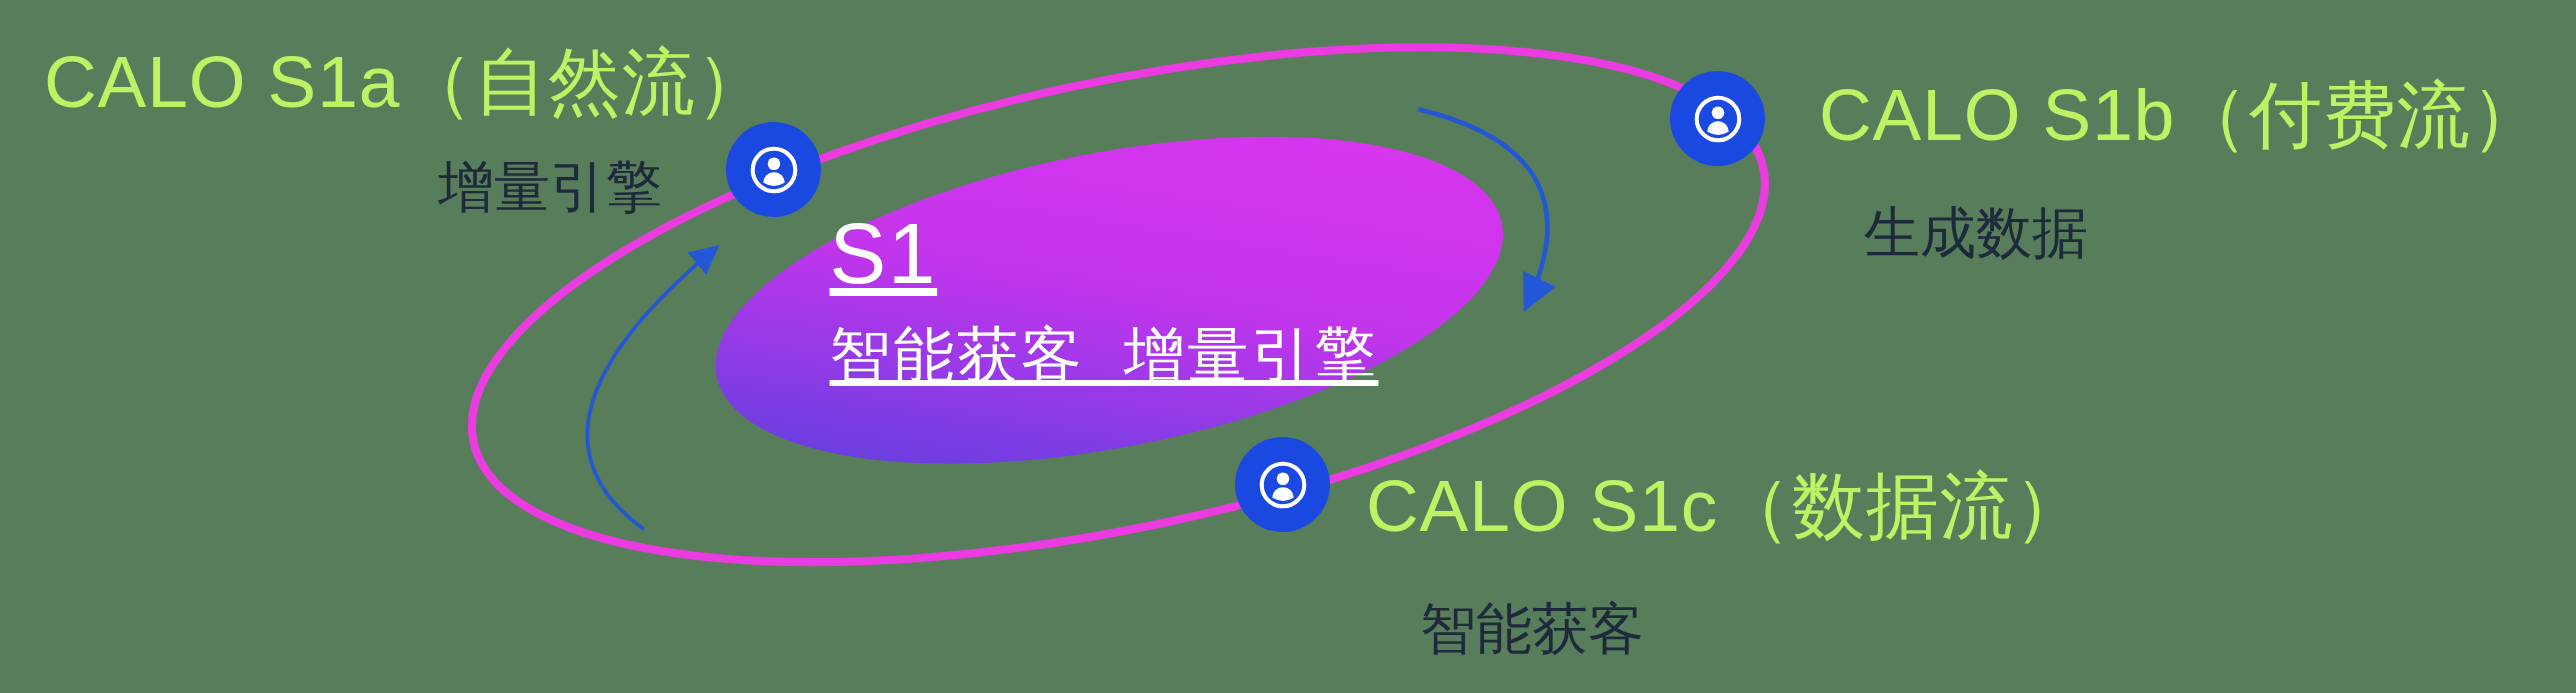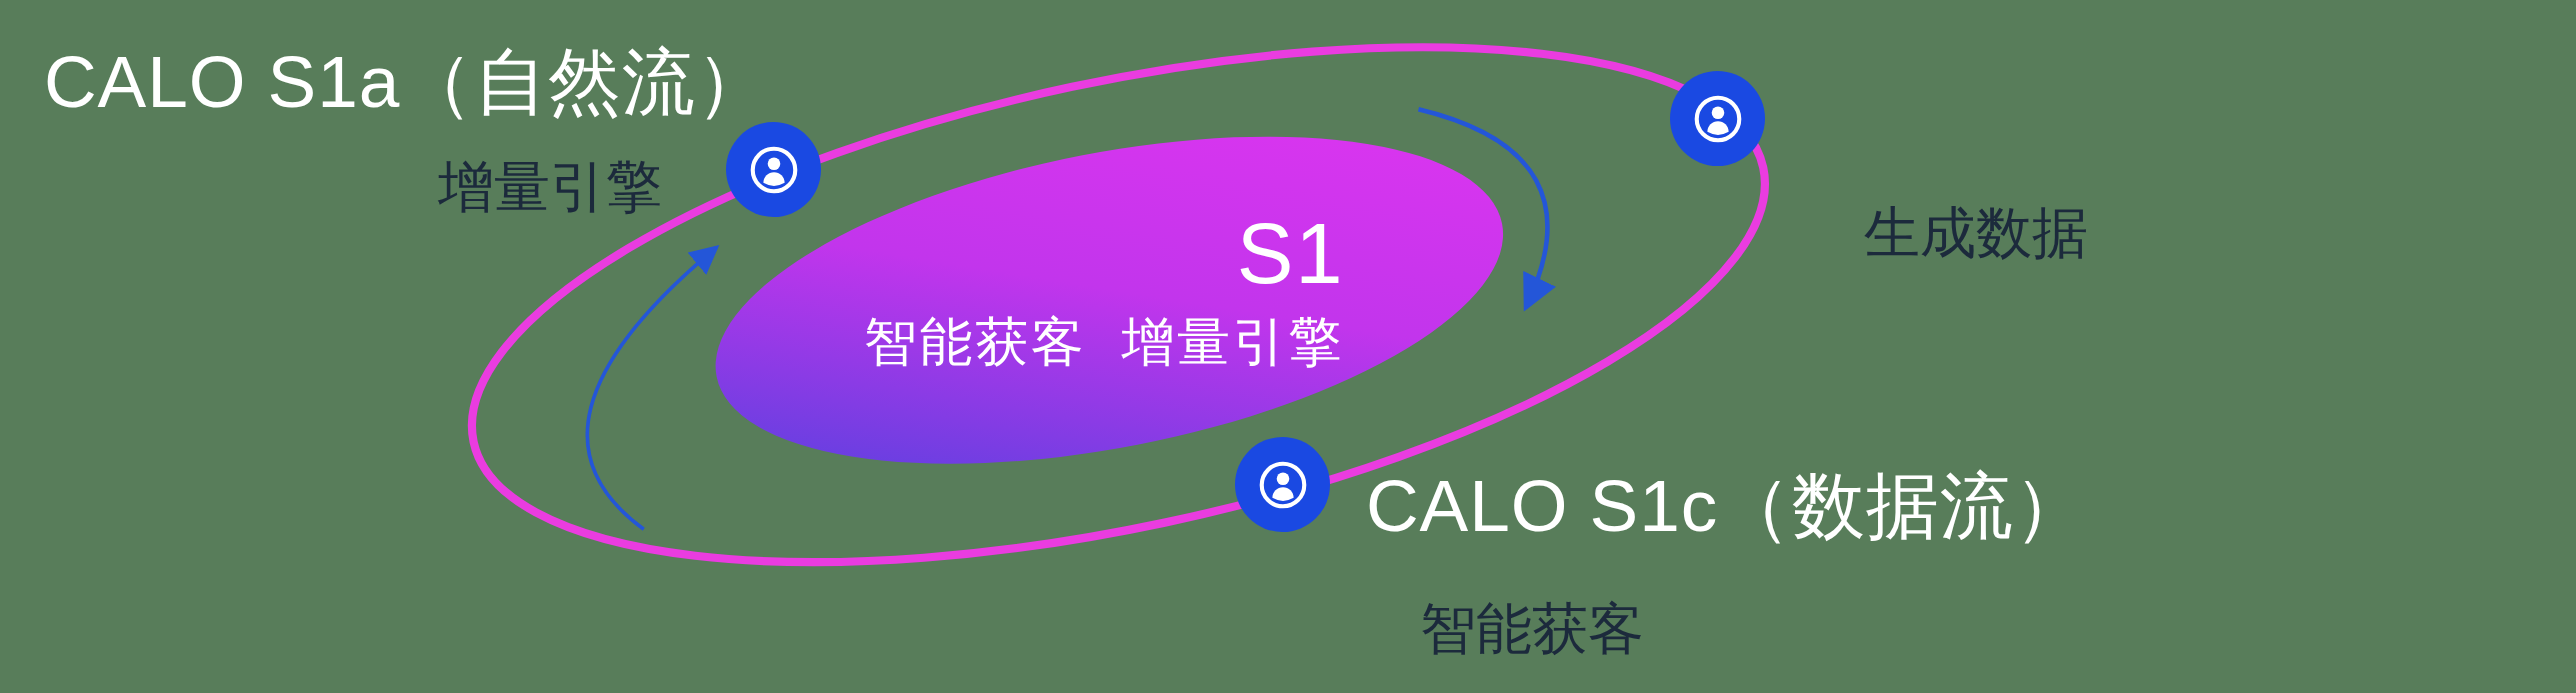--- a/index.html
+++ b/index.html
@@ -4,33 +4,33 @@
 <style>
   *{box-sizing:border-box}
   html,body{margin:0;padding:0;background:#587d5a}
   .stage{
     position:relative;width:2576px;height:694px;overflow:hidden;
     background:#587d5a;
     font-family:"Liberation Sans","DejaVu Sans",sans-serif;
   }
   .diagram-svg{position:absolute;left:0;top:0;width:2576px;height:694px;display:block}
   .main-label{
-    position:absolute;font-size:73px;font-weight:500;color:#ffffff;
+    position:absolute;font-size:73px;font-weight:500;color:#bef264;
     white-space:nowrap;letter-spacing:0.9px;line-height:1.1;
   }
   .sub-label{
     position:absolute;font-size:56px;font-weight:500;color:#1c2a3c;
     white-space:nowrap;line-height:1.1;
   }
   .core-text{
     position:absolute;left:1104px;top:205px;transform:translateX(-50%);
-    text-align:right;color:#ffffff;
+    text-align:left;color:#ffffff;text-decoration:underline;
   }
   .core-title{font-size:85px;font-weight:500;line-height:1.15;letter-spacing:1.8px}
-  .core-subtitle{font-size:53px;font-weight:400;margin-top:4px;letter-spacing:2.7px;white-space:pre}
+  .core-subtitle{font-size:61px;font-weight:400;margin-top:12px;letter-spacing:2.7px;white-space:pre}
   .node{
     position:absolute;width:95px;height:95px;border-radius:50%;
     background:#1a49e2;display:flex;align-items:center;justify-content:center;
   }
   .node svg{width:58px;height:58px;display:block}
 </style>
 </head>
 <body>
 
 <div class="stage">
@@ -81,19 +81,20 @@
     <svg viewBox="0 0 24 24">
       <circle cx="12" cy="12" r="8.8" fill="none" stroke="#ffffff" stroke-width="1.7"></circle>
       <circle cx="12" cy="9.4" r="2.6" fill="#ffffff"></circle>
       <path d="M12 12.9 a4.4 4.4 0 0 0 -4.4 4.4 a8.8 8.8 0 0 0 8.8 0 a4.4 4.4 0 0 0 -4.4 -4.4 z" fill="#ffffff"></path>
     </svg>
   </div>
 
   <div class="main-label" style="left:44px;top:42px">CALO S1a（自然流）</div>
   <div class="sub-label" style="left:438px;top:156px">增量引擎</div>
 
+  <div class="main-label" style="left:1819px;top:75px">CALO S1b（付费流）</div>
   <div class="sub-label" style="left:1864px;top:202px">生成数据</div>
 
   <div class="main-label" style="left:1366px;top:466px">CALO S1c（数据流）</div>
   <div class="sub-label" style="left:1420px;top:598px">智能获客</div>
 
 </div>
 
 
 </body></html>

